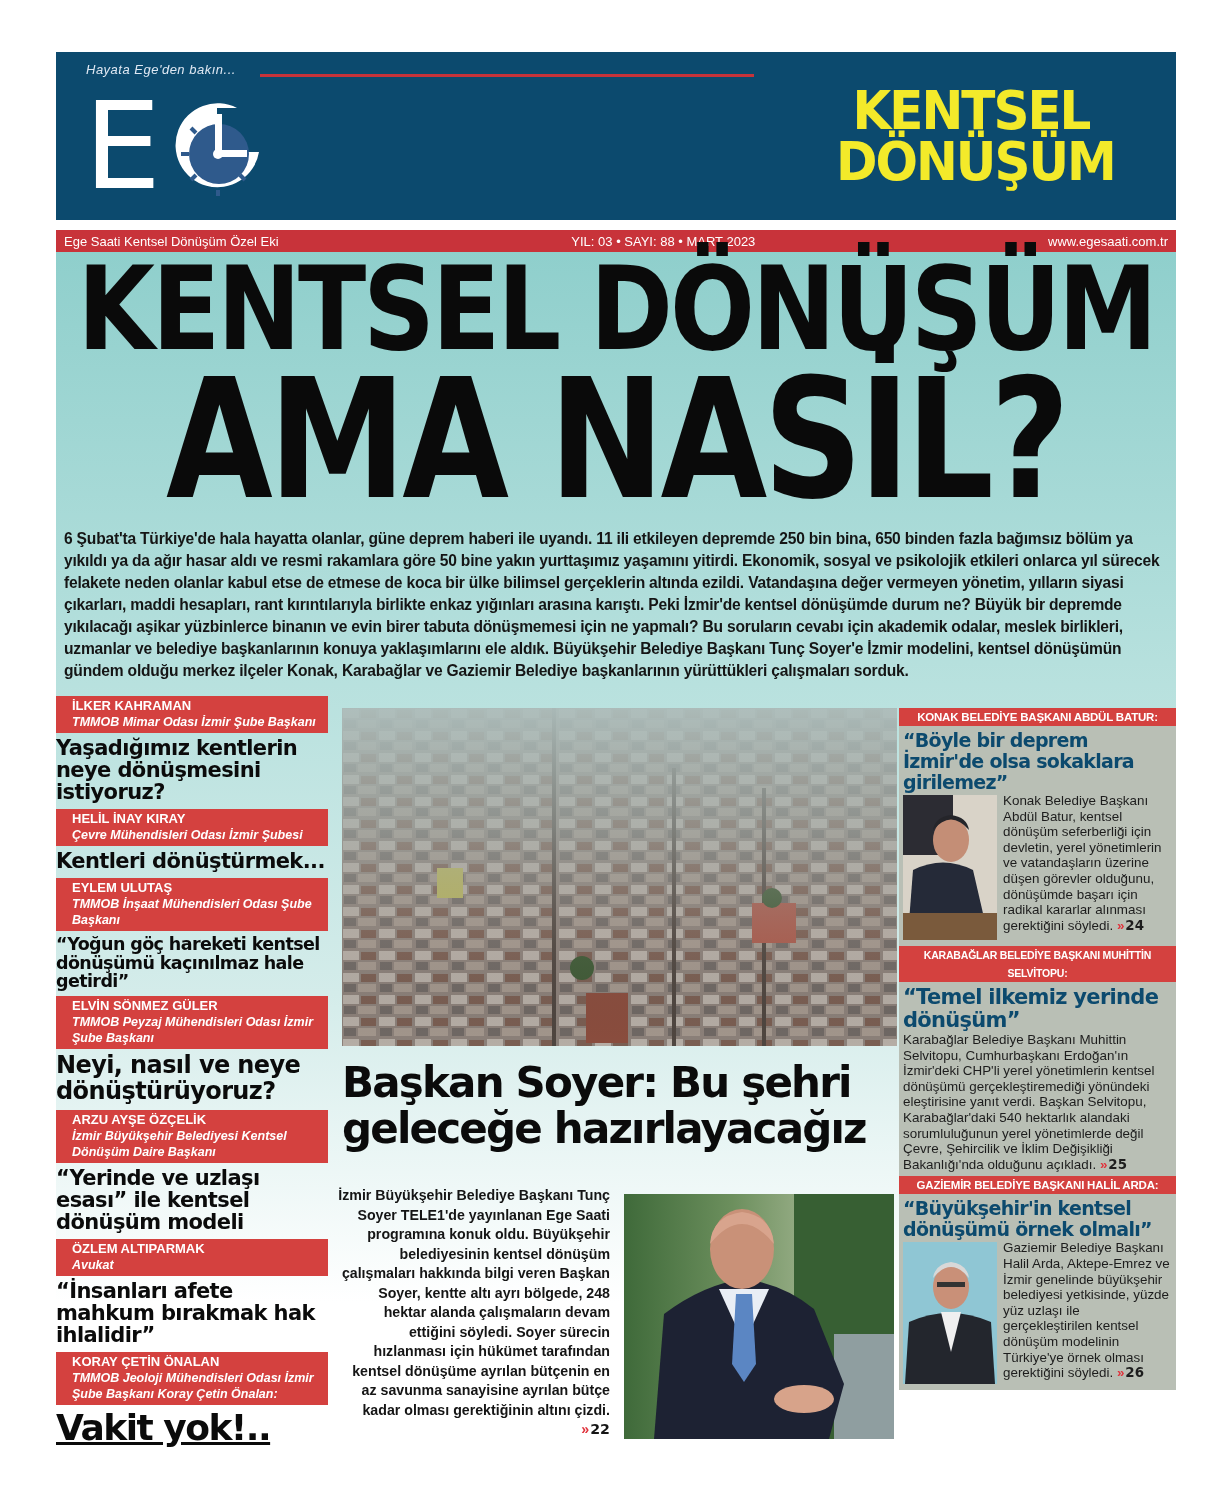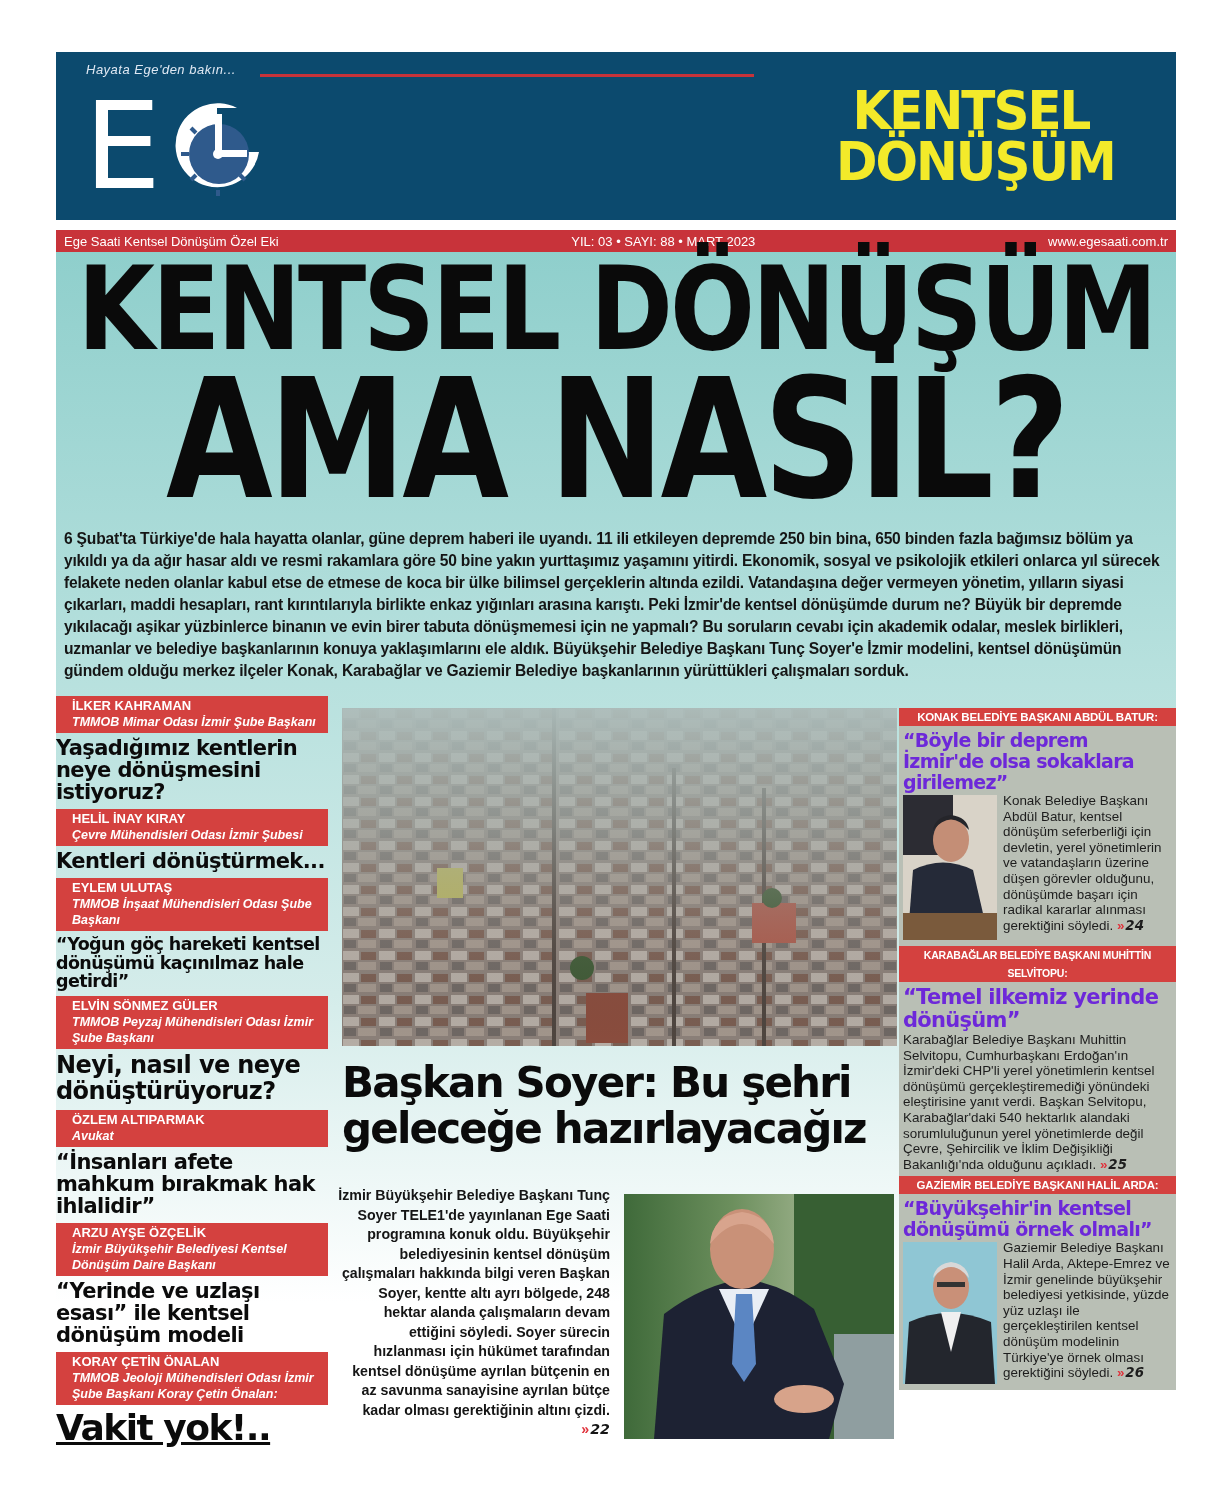--- a/index.html
+++ b/index.html
@@ -49,27 +49,27 @@
   .cityphoto { position: absolute; left: 286px; top: 456px; width: 555px; height: 338px; overflow: hidden;
                background: linear-gradient(180deg, #a9bcbc 0%, #8f9b98 25%, #8a7f76 55%, #6e5e55 80%, #5c4d45 100%); }
 
   .soyer-title { position: absolute; left: 286px; top: 808px; width: 560px; font-family: "DejaVu Sans", sans-serif;
                  font-weight: bold; font-size: 42px; line-height: 46px; letter-spacing: -1.8px; color: #0b0b0b; }
   .soyer-text { position: absolute; left: 282px; top: 934px; width: 272px; text-align: right; font-weight: bold; font-size: 14.2px; line-height: 19.5px; color: #151515; }
   .soyer-photo { position: absolute; left: 568px; top: 942px; width: 270px; height: 245px; overflow: hidden;
                  background: linear-gradient(90deg, #3f6a3a 0%, #6c8f5d 40%, #9bb08a 70%, #416e3d 100%); }
 
   .more { color: #e0323b; font-weight: bold; letter-spacing: -3px; margin-right: 4px; }
-  .pg { font-weight: bold; font-family: "DejaVu Sans", sans-serif; font-style: italic; }
+  .pg { font-weight: bold; font-family: "DejaVu Sans", sans-serif; }
 
   
   .right { position: absolute; left: 843px; top: 456px; width: 277px; background: #b9bfb5; }
   .rsec { position: relative; padding: 0 4px 4px 4px; }
   .rbar { background: #d4413f; color: #fff; font-weight: bold; font-size: 11.5px; line-height: 18px; text-align: center; margin: 0 -4px 4px -4px; letter-spacing: -0.2px; }
-  .rquote { font-family: "DejaVu Sans", sans-serif; font-weight: bold; font-size: 19px; line-height: 21px; letter-spacing: -0.7px; color: #6d28d9; }
+  .rquote { font-family: "DejaVu Sans", sans-serif; font-weight: bold; font-size: 19px; line-height: 21px; letter-spacing: -0.7px; color: #0c4a6e; }
   .rbody { font-size: 13.4px; line-height: 15.6px; color: #1d1d1d; }
   .rphoto { float: left; width: 94px; height: 145px; margin: 2px 6px 2px 0; overflow: hidden; }
   .clear { clear: both; }
 </style>
 </head>
 <body>
 
 <div class="page">
 
   <div class="masthead">
@@ -144,31 +144,31 @@
       </div>
       <div>
         <div class="redbox">
           <span class="nm">ELVİN SÖNMEZ GÜLER</span>
           <span class="rl">TMMOB Peyzaj Mühendisleri Odası İzmir Şube Başkanı</span>
         </div>
         <div class="lhead lh-md" style="font-size:24px">Neyi, nasıl ve neye dönüştürüyoruz?</div>
       </div>
       <div>
         <div class="redbox">
+          <span class="nm">ARZU AYŞE ÖZÇELİK</span>
+          <span class="rl">İzmir Büyükşehir Belediyesi Kentsel Dönüşüm Daire Başkanı</span>
+        </div>
+        <div class="lhead lh-md">“Yerinde ve uzlaşı esası” ile kentsel dönüşüm modeli</div>
+      </div>
+      <div>
+        <div class="redbox">
           <span class="nm">ÖZLEM ALTIPARMAK</span>
           <span class="rl">Avukat</span>
         </div>
         <div class="lhead lh-md">“İnsanları afete mahkum bırakmak hak ihlalidir”</div>
-      </div>
-      <div>
-        <div class="redbox">
-          <span class="nm">ARZU AYŞE ÖZÇELİK</span>
-          <span class="rl">İzmir Büyükşehir Belediyesi Kentsel Dönüşüm Daire Başkanı</span>
-        </div>
-        <div class="lhead lh-md">“Yerinde ve uzlaşı esası” ile kentsel dönüşüm modeli</div>
       </div>
       <div>
         <div class="redbox">
           <span class="nm">KORAY ÇETİN ÖNALAN</span>
           <span class="rl">TMMOB Jeoloji Mühendisleri Odası İzmir Şube Başkanı Koray Çetin Önalan:</span>
         </div>
         <div class="lhead lh-lg">Vakit yok!..</div>
       </div>
     </div>
 

